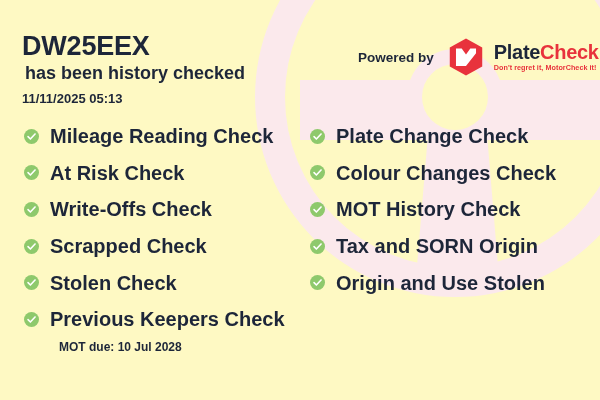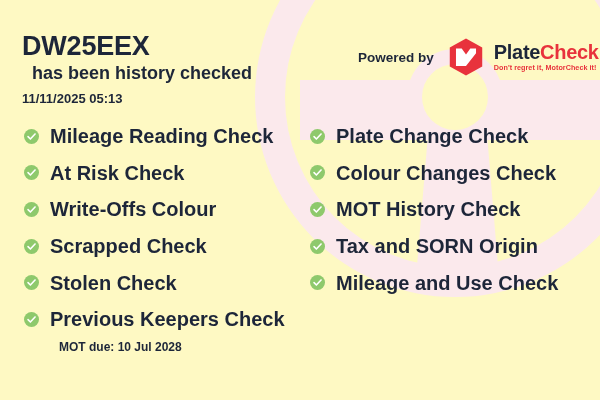--- a/index.html
+++ b/index.html
@@ -45,21 +45,21 @@
     top: 33px;
     font-size: 27px;
     font-weight: bold;
     color: #1d2639;
     letter-spacing: -0.2px;
     line-height: 1;
     white-space: nowrap;
   }
   #subtitle {
     position: absolute;
-    left: 32px;
+    left: 25px;
     top: 64px;
     font-size: 18px;
     font-weight: bold;
     color: #1d2639;
     line-height: 1;
     white-space: nowrap;
   }
   #timestamp {
     position: absolute;
     left: 22px;
@@ -216,21 +216,21 @@
         <path d="M4.3 8.2 L6.8 10.7 L11.8 5.3" fill="none" stroke="#ffffff" stroke-width="1.7" stroke-linecap="round" stroke-linejoin="round"></path>
       </svg>
       <span class="check-label">At Risk Check</span>
     </div>
 
     <div class="check-item">
       <svg class="check-icon" viewBox="0 0 16 16" aria-hidden="true">
         <circle cx="8" cy="8" r="8" fill="#8ec96c"></circle>
         <path d="M4.3 8.2 L6.8 10.7 L11.8 5.3" fill="none" stroke="#ffffff" stroke-width="1.7" stroke-linecap="round" stroke-linejoin="round"></path>
       </svg>
-      <span class="check-label">Write-Offs Colour</span>
+      <span class="check-label">Write-Offs Check</span>
     </div>
 
     <div class="check-item">
       <svg class="check-icon" viewBox="0 0 16 16" aria-hidden="true">
         <circle cx="8" cy="8" r="8" fill="#8ec96c"></circle>
         <path d="M4.3 8.2 L6.8 10.7 L11.8 5.3" fill="none" stroke="#ffffff" stroke-width="1.7" stroke-linecap="round" stroke-linejoin="round"></path>
       </svg>
       <span class="check-label">Scrapped Check</span>
     </div>
 
@@ -284,20 +284,20 @@
         <path d="M4.3 8.2 L6.8 10.7 L11.8 5.3" fill="none" stroke="#ffffff" stroke-width="1.7" stroke-linecap="round" stroke-linejoin="round"></path>
       </svg>
       <span class="check-label">Tax and SORN Origin</span>
     </div>
 
     <div class="check-item">
       <svg class="check-icon" viewBox="0 0 16 16" aria-hidden="true">
         <circle cx="8" cy="8" r="8" fill="#8ec96c"></circle>
         <path d="M4.3 8.2 L6.8 10.7 L11.8 5.3" fill="none" stroke="#ffffff" stroke-width="1.7" stroke-linecap="round" stroke-linejoin="round"></path>
       </svg>
-      <span class="check-label">Mileage and Use Check</span>
+      <span class="check-label">Origin and Use Stolen</span>
     </div>
 
   </div>
 
   <div id="mot-due">MOT due: 10 Jul 2028</div>
 
 </div>
 
 </body></html>

